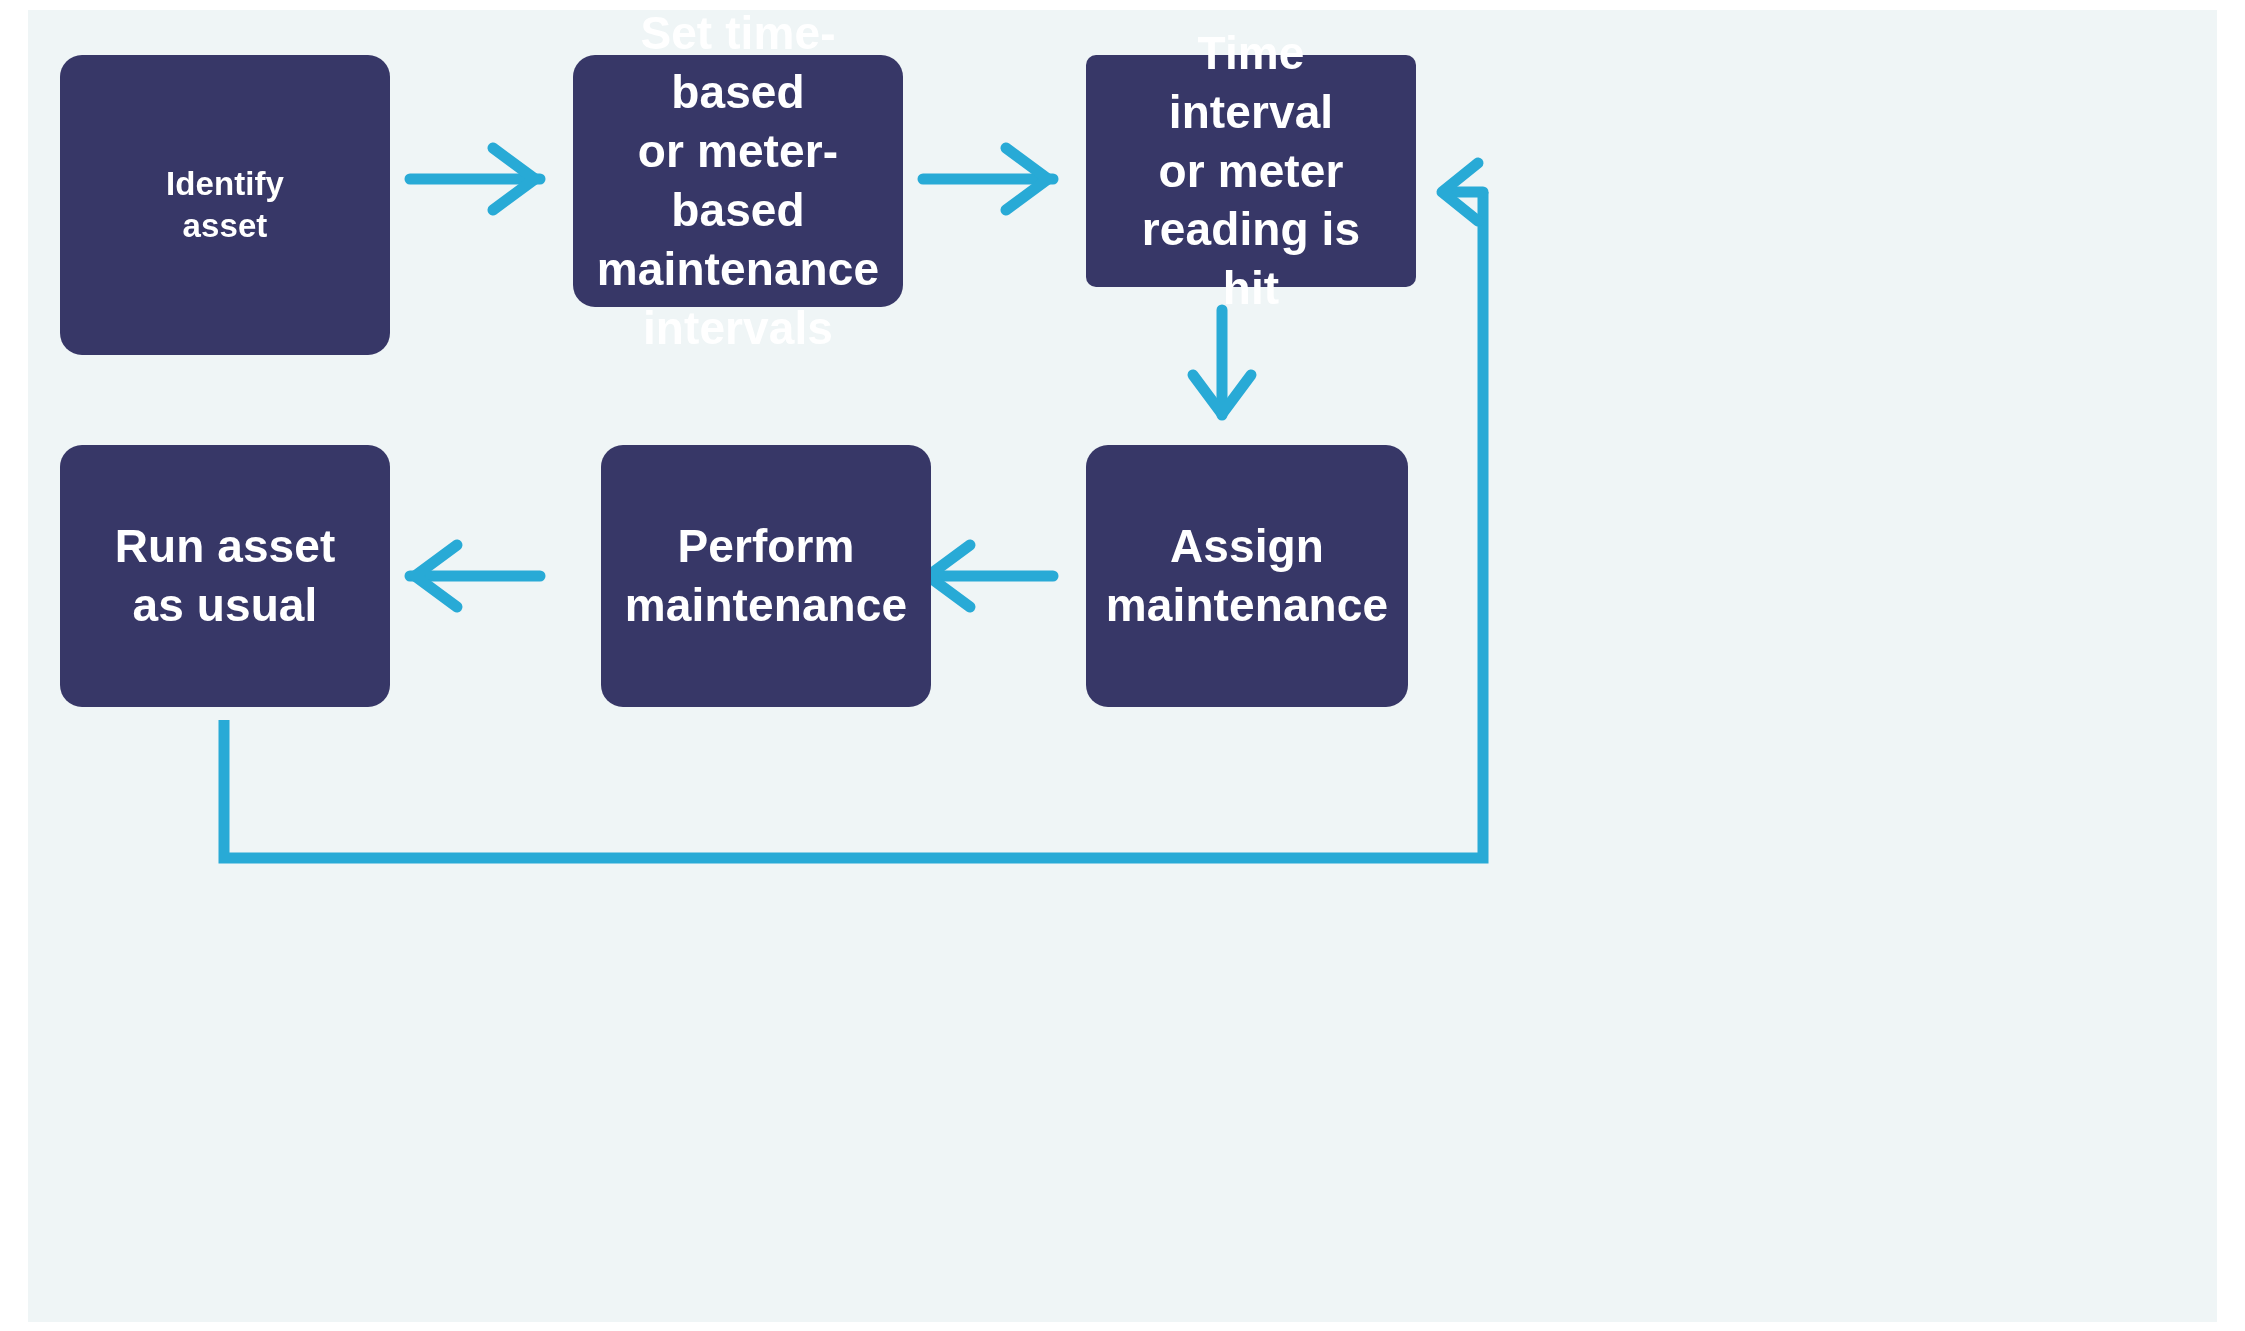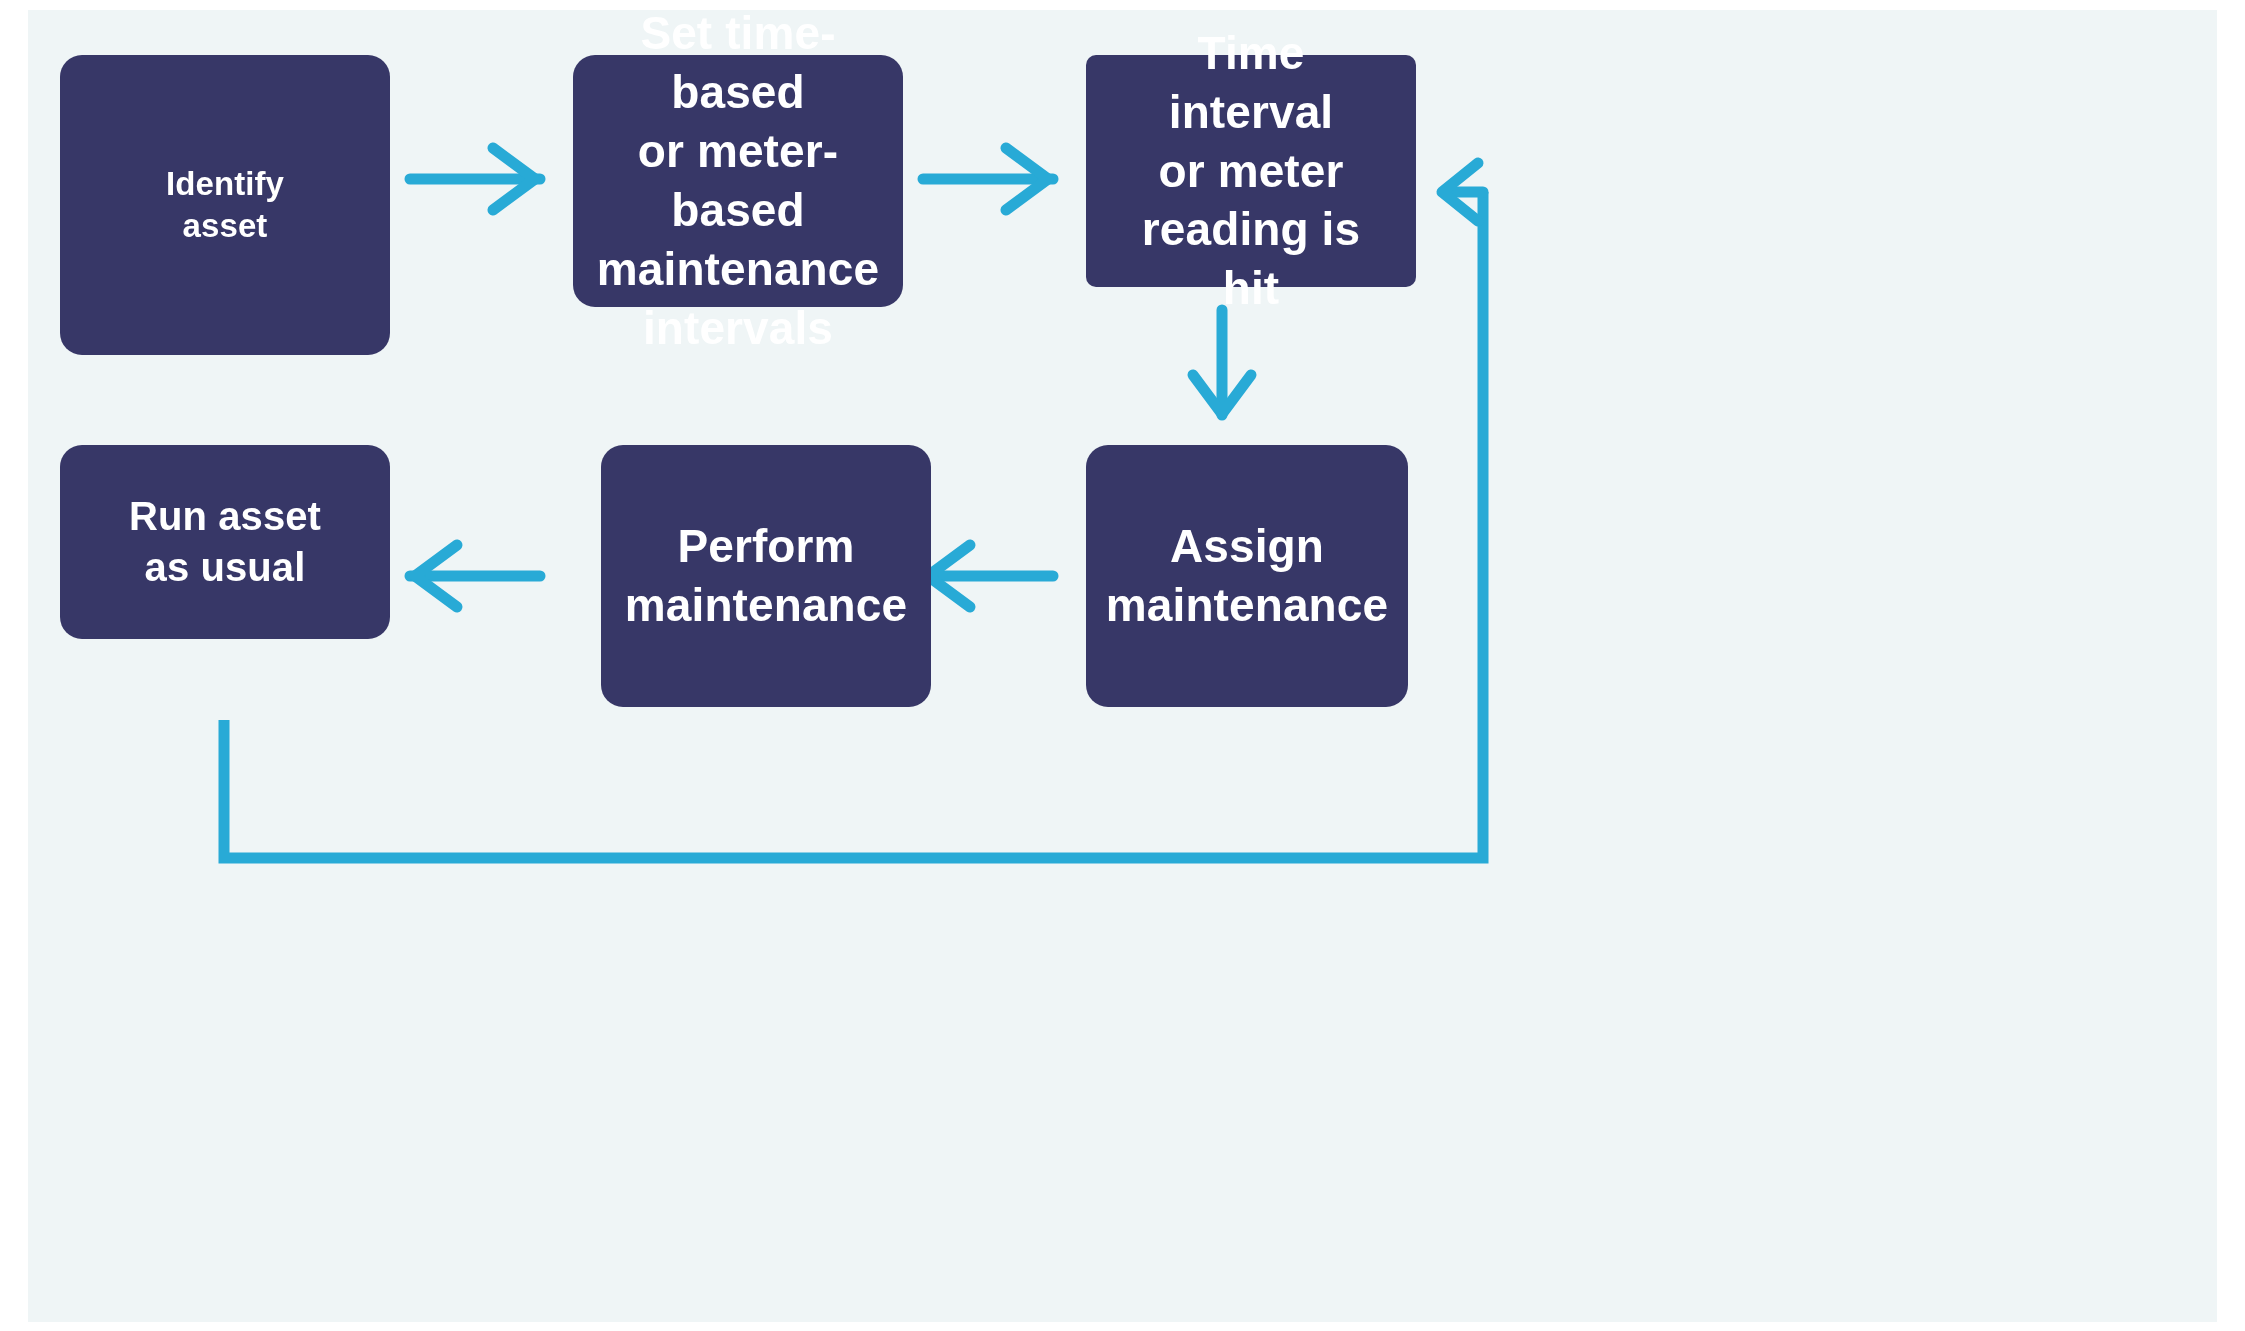--- a/index.html
+++ b/index.html
@@ -40,21 +40,21 @@
     padding: 6px 25px;
   }
   .node .txt { white-space: pre-line; display: block; }
 
   
   #node-identify-asset        { left: 32px;   top: 45px;  width: 330px;  height: 300px; font-size: 33px; }
   #node-set-intervals         { left: 545px;  top: 45px;  width: 330px;  height: 252px; font-size: 46px; }
   #node-interval-hit          { left: 1058px; top: 45px;  width: 330px;  height: 232px; font-size: 46px; border-radius: 10px; }
 
   
-  #node-run-asset             { left: 32px;   top: 435px; width: 330px;  height: 194px; font-size: 40px; }
+  #node-run-asset             { left: 32px;   top: 435px; width: 330px;  height: 262px; font-size: 46px; }
   #node-perform-maintenance   { left: 545px;  top: 435px; width: 330px;  height: 262px; font-size: 46px; margin-left: 28px; }
   #node-assign-maintenance    { left: 1058px; top: 435px; width: 322px;  height: 262px; font-size: 46px; }
 
   
   #edges {
     position: absolute;
     left: 0; top: 0;
     width: 2189px;
     height: 1312px;
     pointer-events: none;

